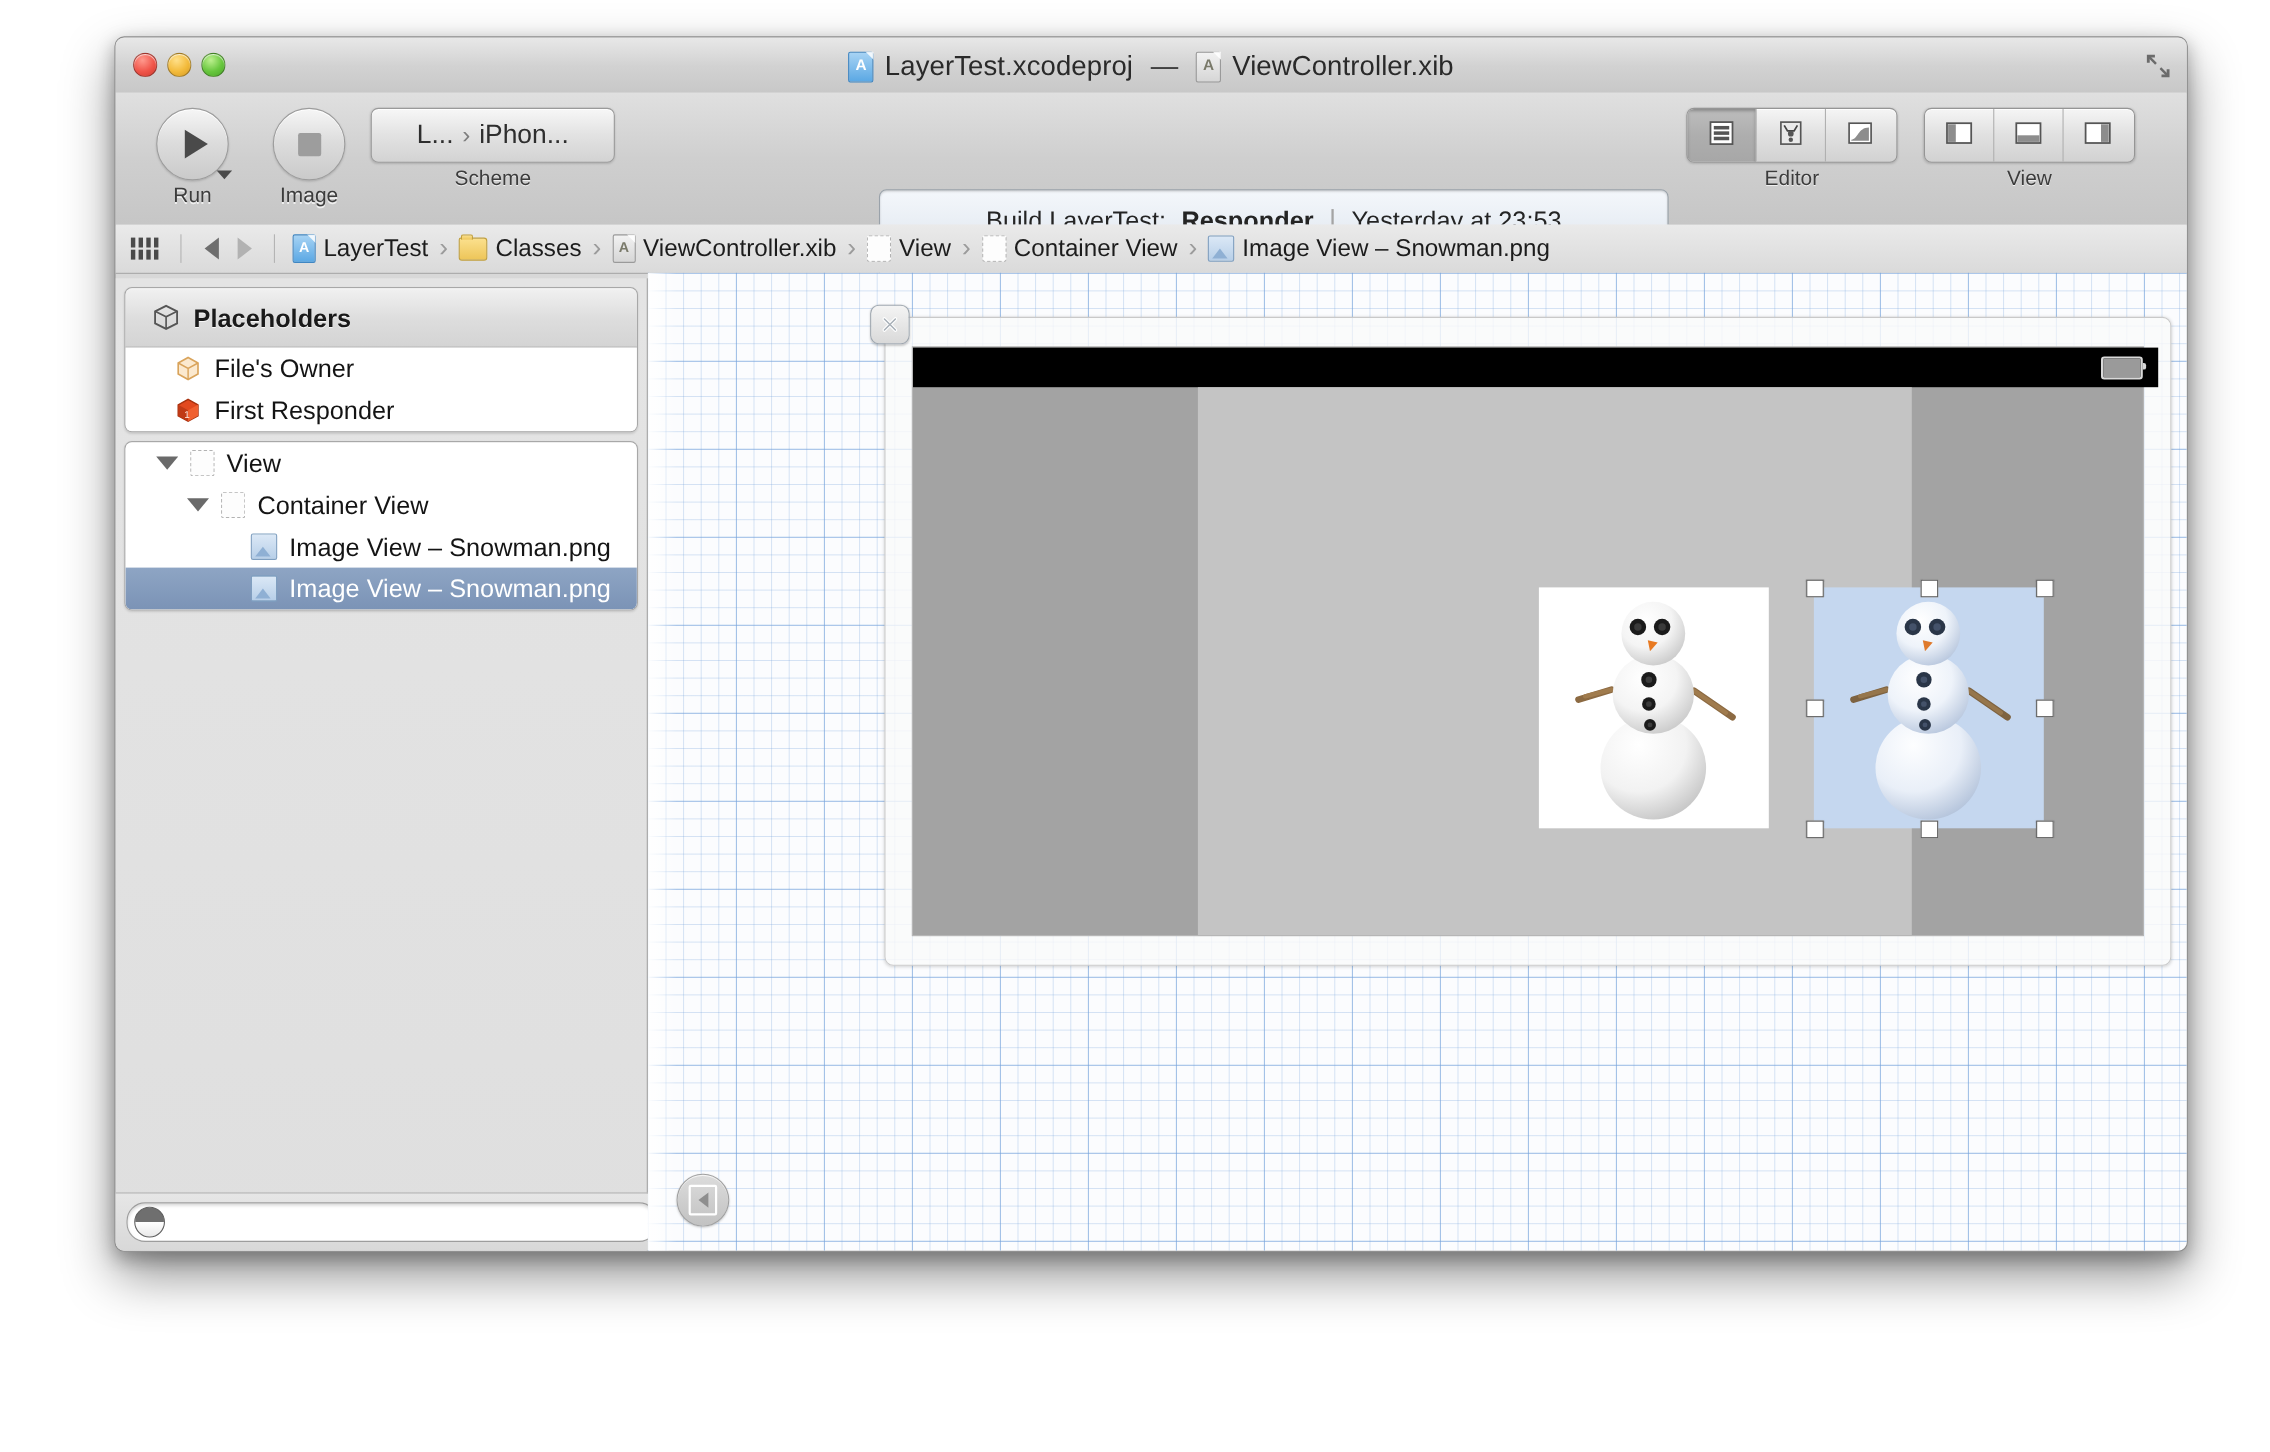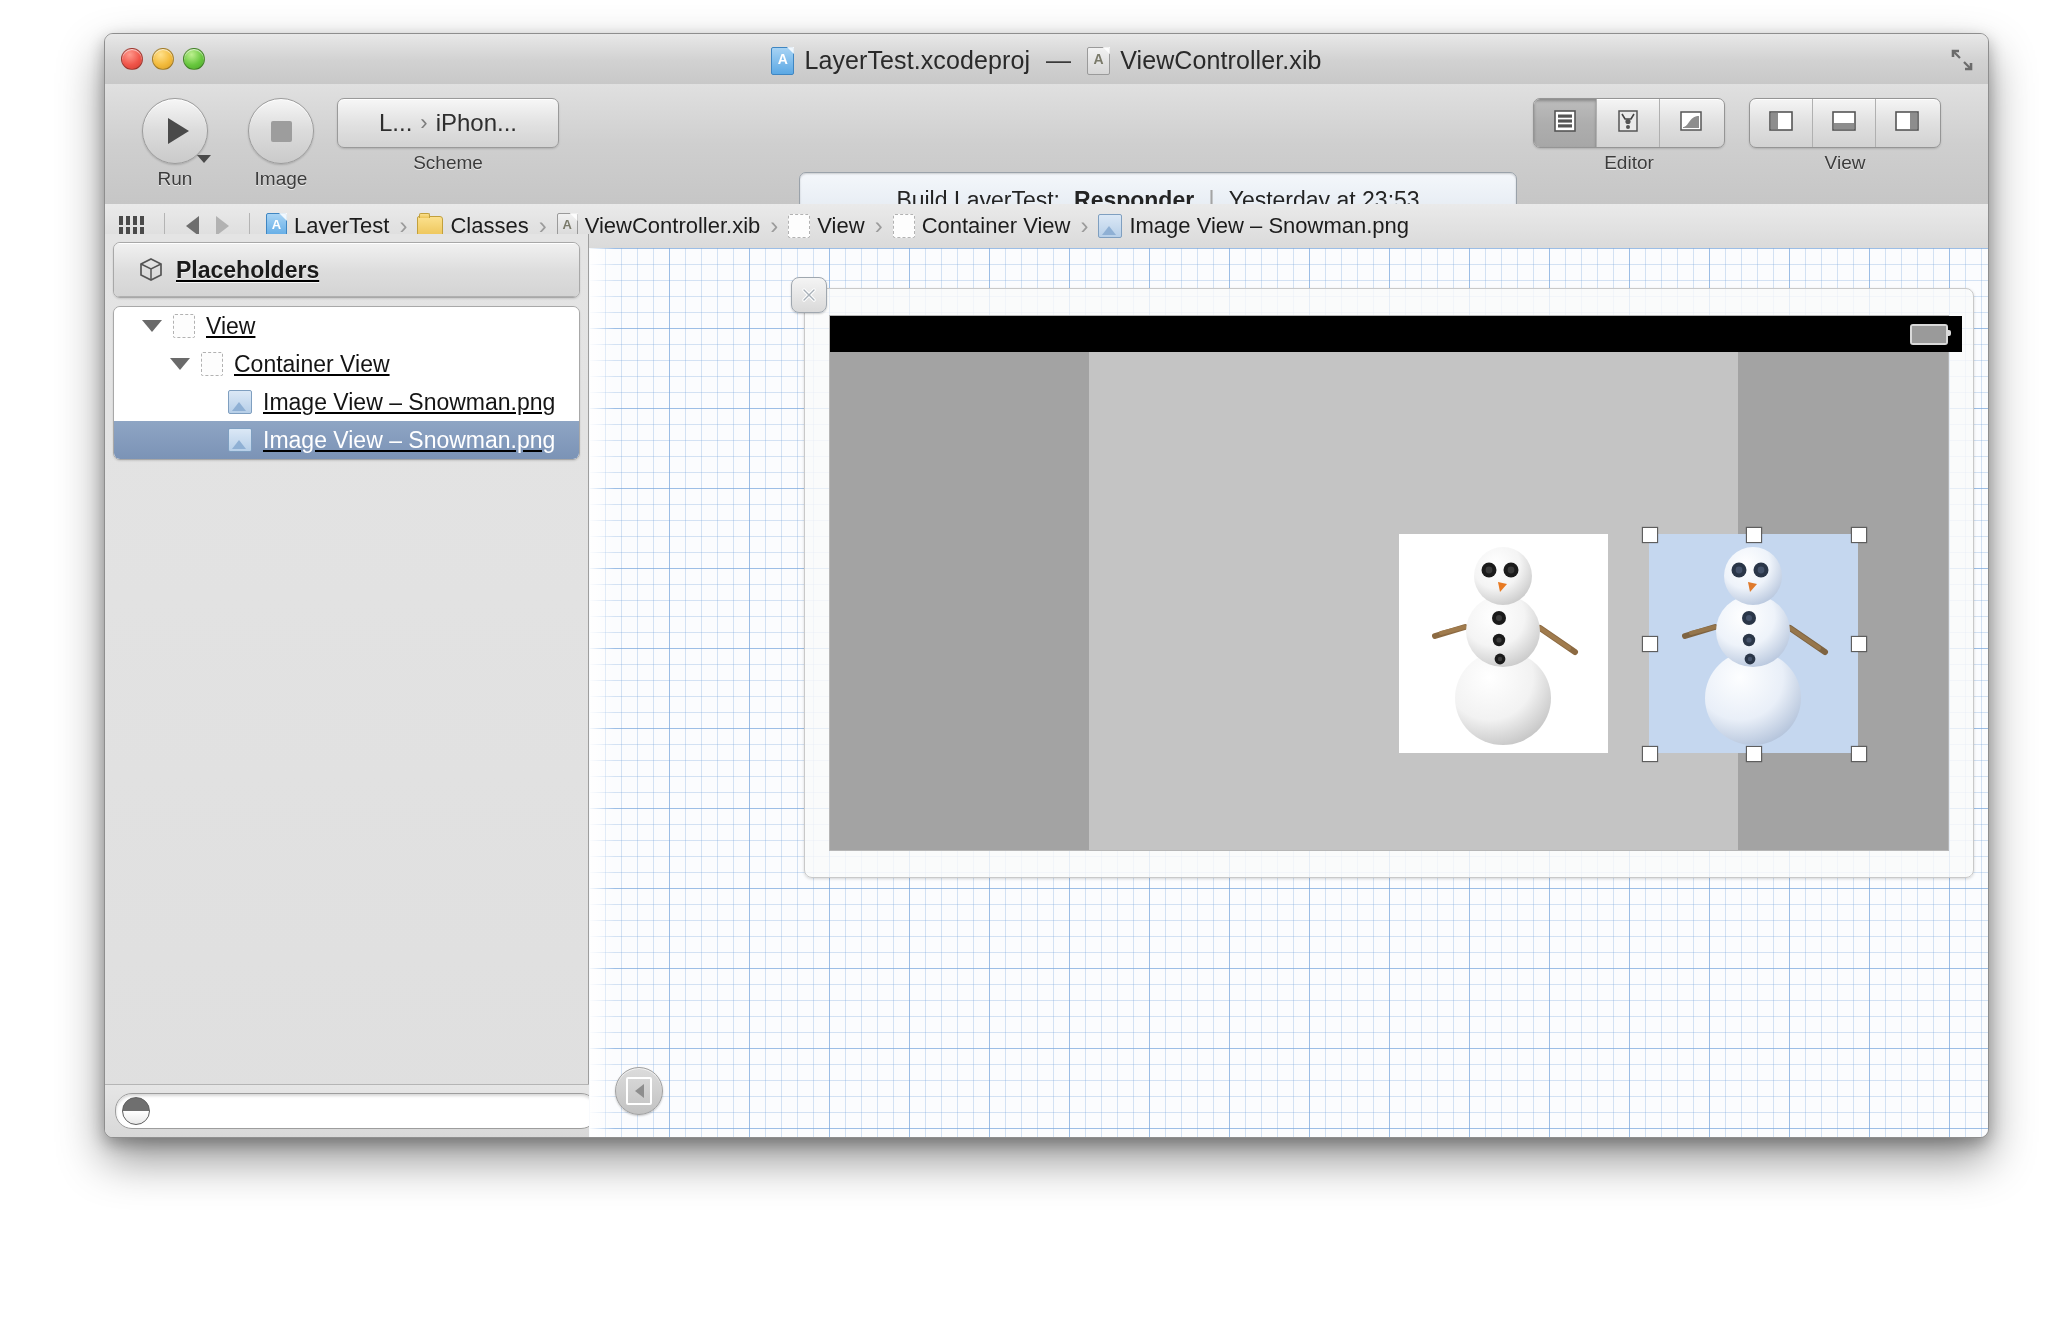--- a/index.html
+++ b/index.html
@@ -235,25 +235,24 @@
   }
   .imgview-icon::after {
     content:""; position:absolute; left:3px; bottom:2px;
     width: 0; height: 0;
     border-left: 7px solid transparent; border-right: 7px solid transparent;
     border-bottom: 9px solid #8fb0d4;
   }
 
   
   #outline {
-    position: absolute; left: 0; top: 200px;
+    position: absolute; left: 0; top: 219px;
     width: 483px; bottom: 0;
     background: linear-gradient(to bottom, #e4e4e4 0%, #dfdfdf 100%);
     border-right: 1px solid #9e9e9e;
-    text-decoration: underline;
   }
   .section-hdr {
     height: 52px; display: flex; align-items: center; gap: 12px;
     padding-left: 24px;
     background: linear-gradient(to bottom, #f0f0f0 0%, #dddddd 52%, #d4d4d4 100%);
     border-top: 1px solid #ffffff;
     border-bottom: 1px solid #b0b0b0;
     font-size: 23px; font-weight: bold; color: #1a1a1a;
     text-shadow: 0 1px 0 rgba(255,255,255,.8);
   }
@@ -621,20 +620,42 @@
 
       <div id="placeholders-panel">
         <div class="section-hdr">
           <span class="cube-outline">
             <svg width="26" height="26" viewBox="0 0 26 26">
               <path d="M13 2 L23 7 L23 18 L13 23 L3 18 L3 7 Z" fill="none" stroke="#555" stroke-width="1.7"></path>
               <path d="M3 7 L13 12 L23 7 M13 12 L13 23" fill="none" stroke="#555" stroke-width="1.5"></path>
             </svg>
           </span>
           <span>Placeholders</span>
+        </div>
+        <div class="panel-body">
+          <div class="row" style="padding-left:44px">
+            <span class="ic-fileowner">
+              <svg width="26" height="26" viewBox="0 0 26 26">
+                <path d="M13 3 L22 8 L22 18 L13 23 L4 18 L4 8 Z" fill="#fbe9cf" stroke="#d9a45c" stroke-width="1.5"></path>
+                <path d="M4 8 L13 13 L22 8 M13 13 L13 23" fill="none" stroke="#d9a45c" stroke-width="1.3"></path>
+              </svg>
+            </span>
+            <span>File's Owner</span>
+          </div>
+          <div class="row" style="padding-left:44px">
+            <span class="ic-firstresp">
+              <svg width="26" height="26" viewBox="0 0 26 26">
+                <path d="M13 3 L22 8 L22 18 L13 23 L4 18 L4 8 Z" fill="#e2491f" stroke="#a8320f" stroke-width="1.3"></path>
+                <path d="M4 8 L13 13 L13 23 L4 18 Z" fill="#c03a16"></path>
+                <path d="M13 13 L22 8 L22 18 L13 23 Z" fill="#f06030"></path>
+                <text x="9.5" y="20" font-size="9" fill="#ffe9df" font-family="Liberation Sans">1</text>
+              </svg>
+            </span>
+            <span>First Responder</span>
+          </div>
         </div>
       </div>
 
       <div id="objects-panel">
         <div class="panel-body">
 
           <div class="row" style="padding-left:28px">
             <span class="disc-tri"></span>
             <span class="viewbox-icon"></span>
             <span>View</span>

